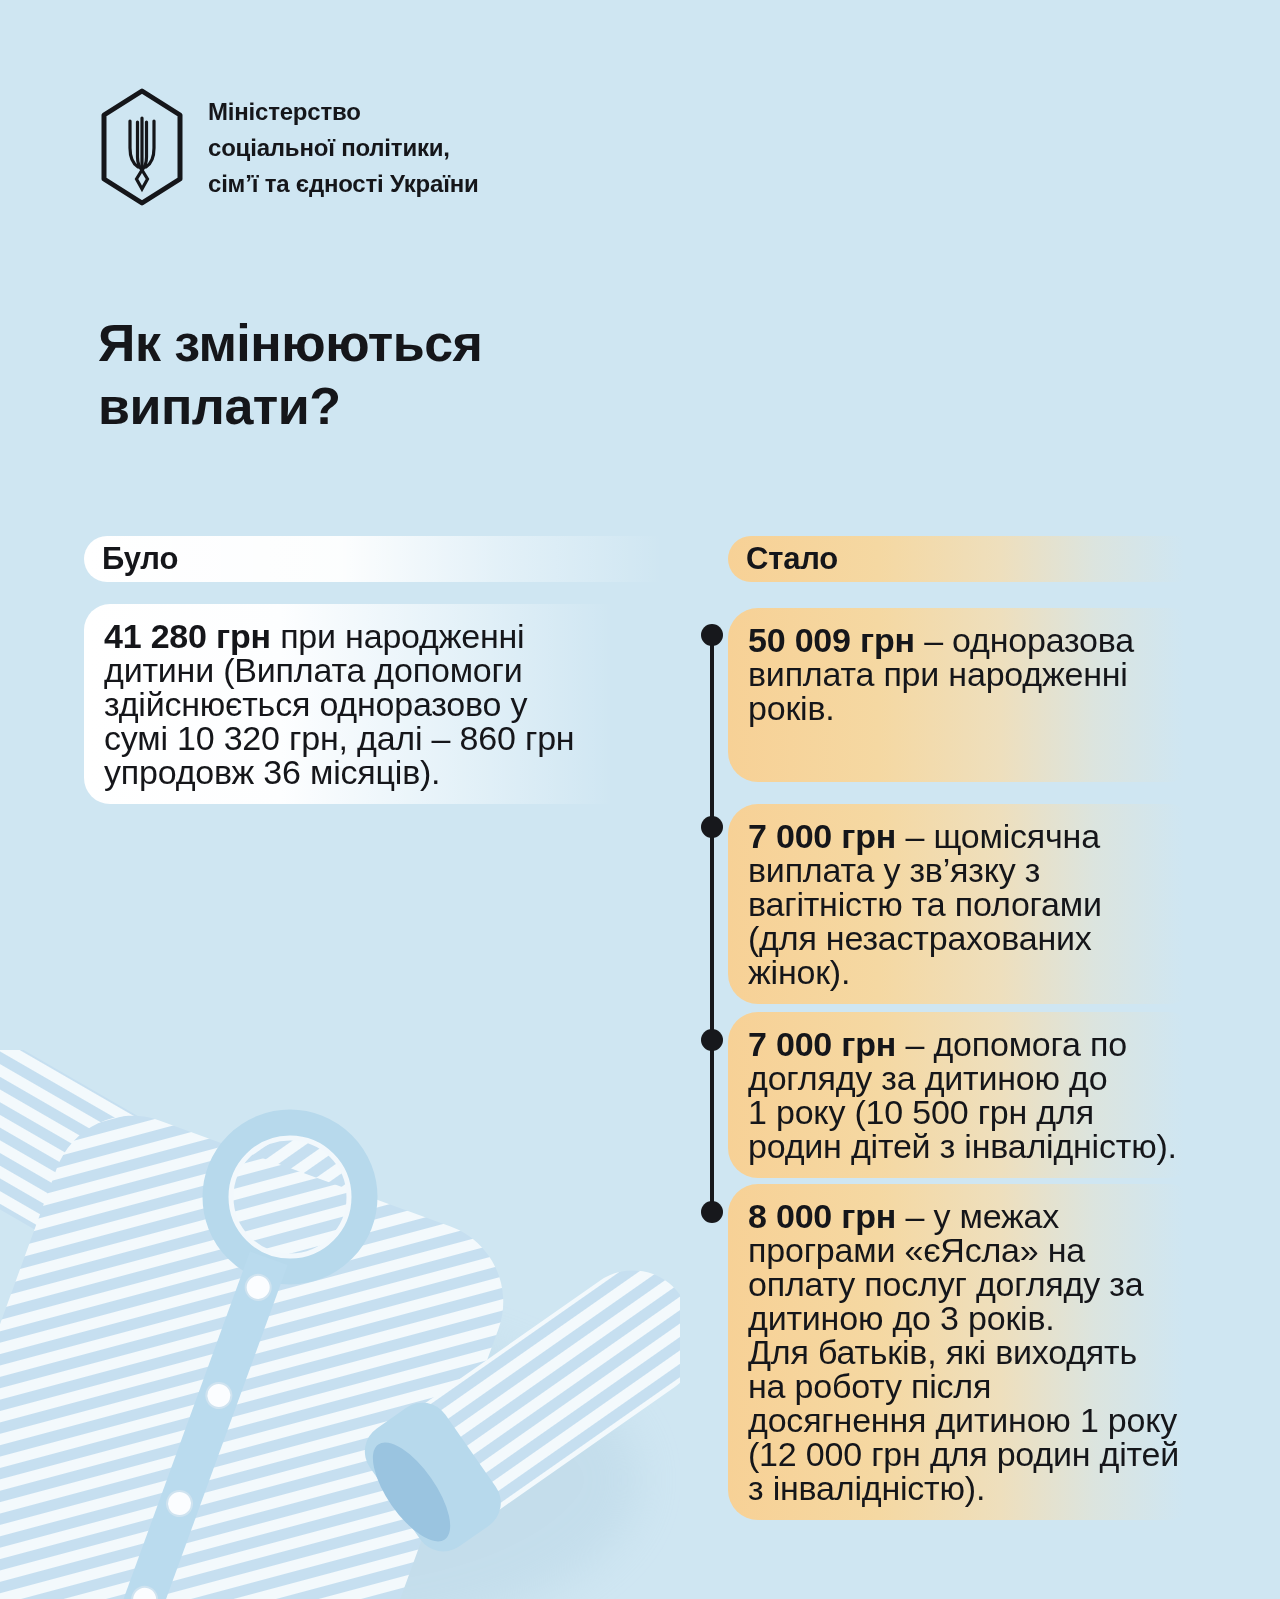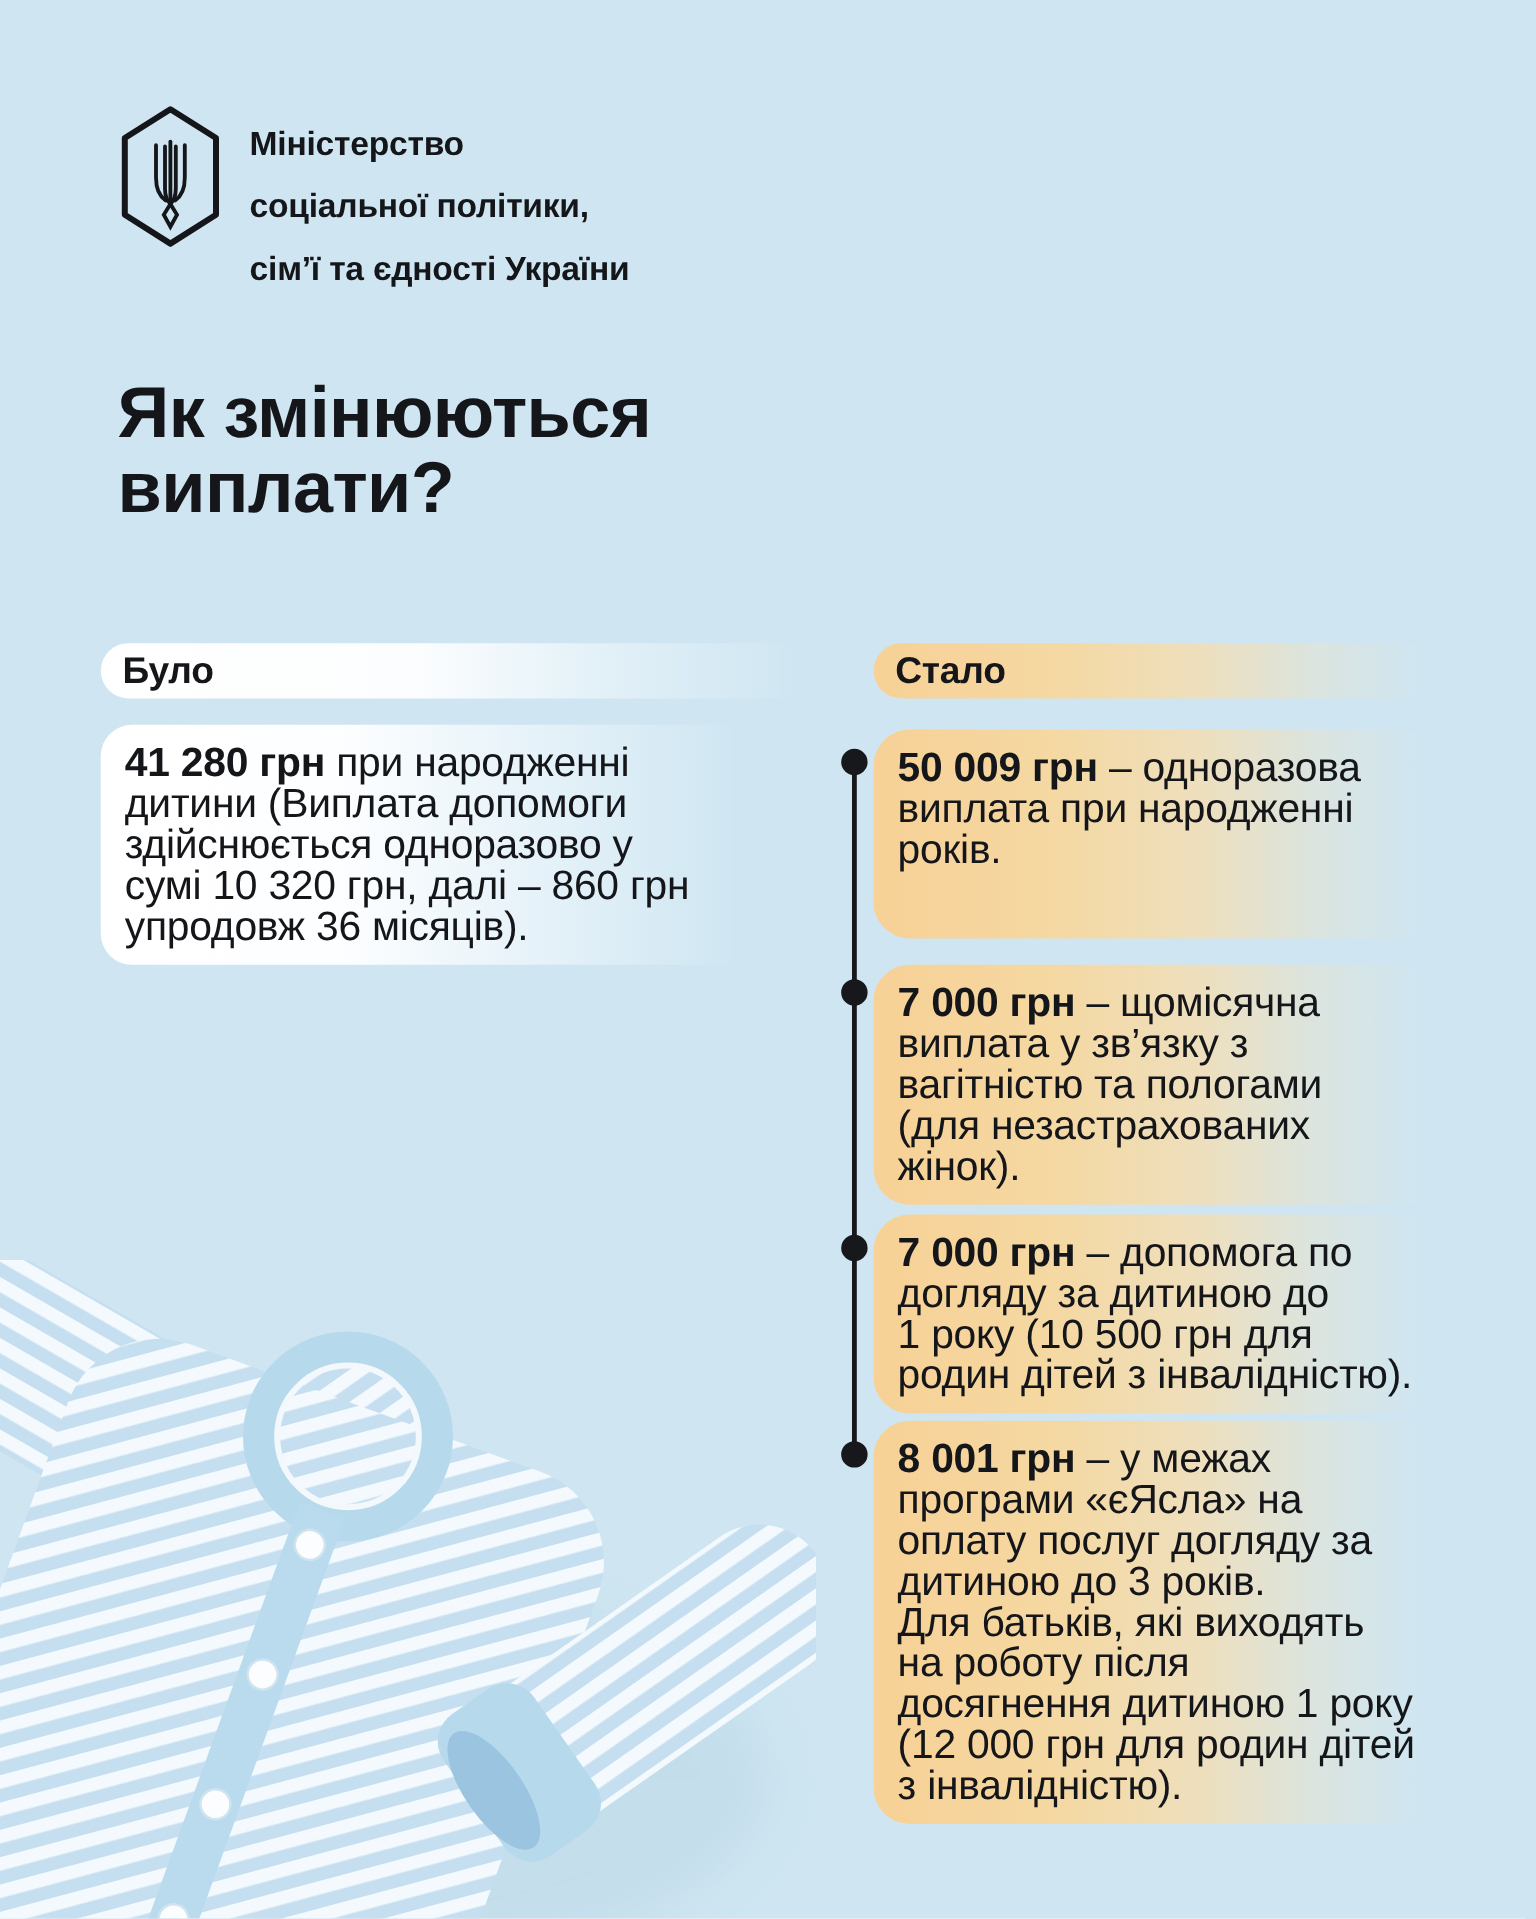--- a/index.html
+++ b/index.html
@@ -5,27 +5,27 @@
   html,body{margin:0;padding:0;}
   .page{
     position:relative; width:1280px; height:1599px; overflow:hidden;
     background:#cfe6f2;
     font-family:"Liberation Sans","DejaVu Sans",sans-serif;
     color:#15161a;
   }
   
   .brand{position:absolute; left:100px; top:88px; display:flex; gap:24px; align-items:flex-start;}
   .brand-name{
-    font-size:28px; line-height:52px; font-weight:700;
+    font-size:24px; line-height:36px; font-weight:700;
     white-space:pre-line; letter-spacing:-0.2px; padding-top:6px;
   }
   
   .title{
     position:absolute; left:98px; top:312px; margin:0;
-    font-size:60px; line-height:63px; font-weight:700;
+    font-size:52px; line-height:63px; font-weight:700;
     letter-spacing:-0.5px; white-space:pre-line;
   }
   
   .colhead{
     position:absolute; top:536px; height:46px; border-radius:23px;
     display:flex; align-items:center; padding-left:18px; box-sizing:border-box;
     font-size:31px; font-weight:700; letter-spacing:-0.2px;
   }
   .colhead.was{
     left:84px; width:616px;
@@ -118,21 +118,21 @@
 (для незастрахованих
 жінок).</span></p>
   </section>
   <section class="card orange oc3">
     <p class="card-text"><strong>7 000 грн</strong><span> – допомога по
 догляду за дитиною до
 1 року (10 500 грн для
 родин дітей з інвалідністю).</span></p>
   </section>
   <section class="card orange oc4">
-    <p class="card-text"><strong>8 001 грн</strong><span> – у межах
+    <p class="card-text"><strong>8 000 грн</strong><span> – у межах
 програми «єЯсла» на
 оплату послуг догляду за
 дитиною до 3 років.
 Для батьків, які виходять
 на роботу після
 досягнення дитиною 1 року
 (12 000 грн для родин дітей
 з інвалідністю).</span></p>
   </section>
 

